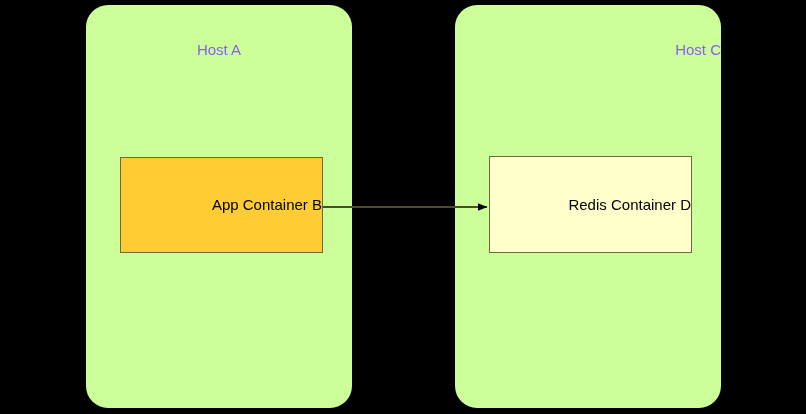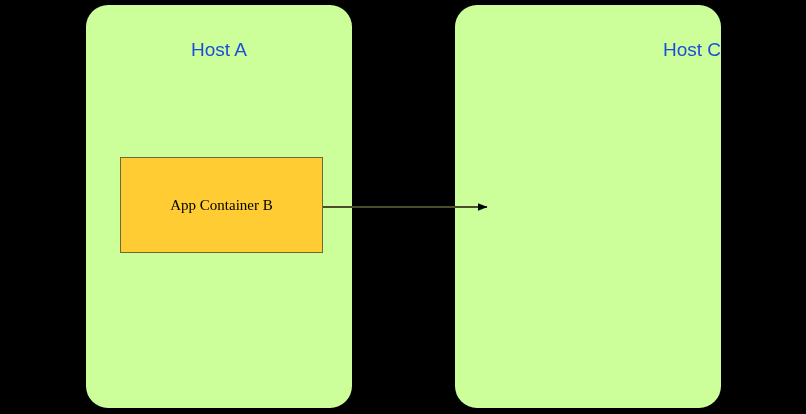--- a/index.html
+++ b/index.html
@@ -22,37 +22,37 @@
     position: absolute;
     box-sizing: border-box;
     background: #ccff99;
     border-radius: 22px;
   }
   .host-label {
     position: absolute;
     left: 0;
     right: 0;
     text-align: center;
-    color: #1d4ed8;
-    font-size: 19px;
+    color: #8b5cf6;
+    font-size: 15px;
     line-height: 18px;
     font-family: "Liberation Sans", sans-serif;
     white-space: nowrap;
   }
   .container-box {
     position: absolute;
     box-sizing: border-box;
     border: 1px solid #6a6a3c;
     display: flex;
     align-items: center;
-    justify-content: center;
+    justify-content: flex-end;
     color: #000000;
     font-size: 15px;
     line-height: 18px;
-    font-family: Liberation Serif, serif;
+    font-family: Liberation Sans, sans-serif;
     white-space: nowrap;
   }
   .container-box.app {
     background: #ffcc33;
   }
   .container-box.redis {
     background: #ffffcc;
   }
   .edge-svg {
     position: absolute;
@@ -90,14 +90,17 @@
         <path d="M 0 0 L 10 4 L 0 8 z" fill="#000000"></path>
       </marker>
     </defs>
     <line x1="323" y1="207" x2="487" y2="207" stroke="#4d4d2b" stroke-width="2" marker-end="url(#arrowhead)"></line>
   </svg>
 
   <div class="container-box app" id="app-container-b">
     <span>App Container B</span>
   </div>
 
+  <div class="container-box redis" id="redis-container-d">
+    <span>Redis Container D</span>
+  </div>
 
 </div>
 
 </body></html>

